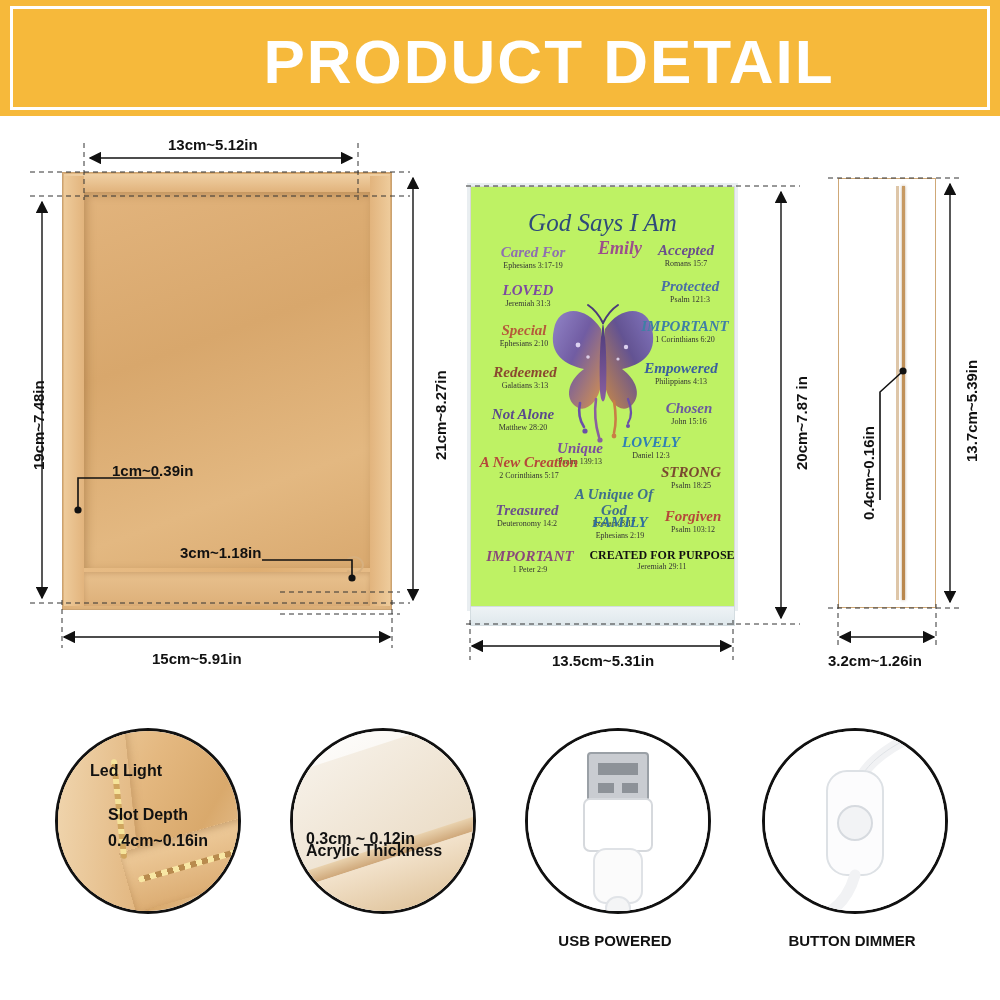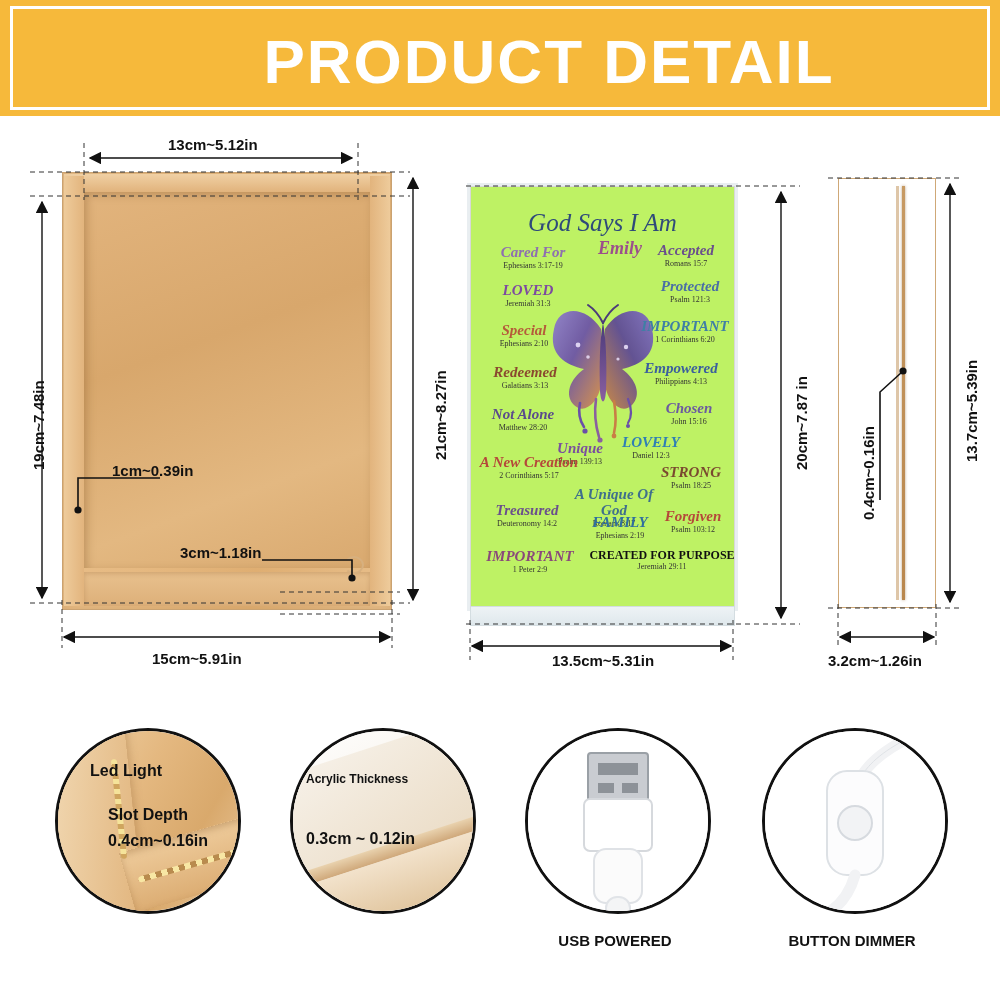--- a/index.html
+++ b/index.html
@@ -376,21 +376,21 @@
 <div class="callout-text" style="left:90px;top:762px;font-size:16px;">Led Light</div>
 <div class="callout-text" style="left:108px;top:806px;font-size:16px;">Slot Depth</div>
 <div class="callout-text" style="left:108px;top:832px;font-size:16px;">0.4cm~0.16in</div>
 
 <div class="circ" style="left:290px;top:728px;">
   <div style="position:absolute;inset:0;background:linear-gradient(150deg,#ffffff 0%,#f5efe6 55%,#e8d6bd 100%);"></div>
   <div style="position:absolute;left:-20px;top:14px;width:230px;height:120px;background:linear-gradient(160deg,#f7f2ea,#e9d9c1);transform:rotate(-18deg);"></div>
   <div style="position:absolute;left:-10px;top:112px;width:220px;height:14px;background:linear-gradient(180deg,#e9d2ae,#cfa87a);transform:rotate(-18deg);"></div>
   <div style="position:absolute;left:-10px;top:128px;width:220px;height:60px;background:linear-gradient(180deg,#f2e2cb,#e0c49c);transform:rotate(-18deg);"></div>
 </div>
-<div class="callout-text" style="left:306px;top:772px;font-size:12px;">Acrylic Thickness</div>
+<div class="callout-text" style="left:306px;top:842px;font-size:16px;">Acrylic Thickness</div>
 <div class="callout-text" style="left:306px;top:830px;font-size:16px;">0.3cm ~ 0.12in</div>
 
 <div class="circ" style="left:525px;top:728px;">
   <div style="position:absolute;inset:0;background:#ffffff;"></div>
   <svg viewBox="0 0 180 180" style="position:absolute;inset:0;width:180px;height:180px;">
     <rect x="60" y="22" width="60" height="48" rx="3" fill="#c9ccd1" stroke="#9aa0a6" stroke-width="2"></rect>
     <rect x="70" y="32" width="40" height="12" fill="#8d9298"></rect>
     <rect x="70" y="52" width="16" height="10" fill="#8d9298"></rect>
     <rect x="94" y="52" width="16" height="10" fill="#8d9298"></rect>
     <rect x="56" y="68" width="68" height="52" rx="6" fill="#ffffff" stroke="#d6d9dd" stroke-width="2"></rect>

